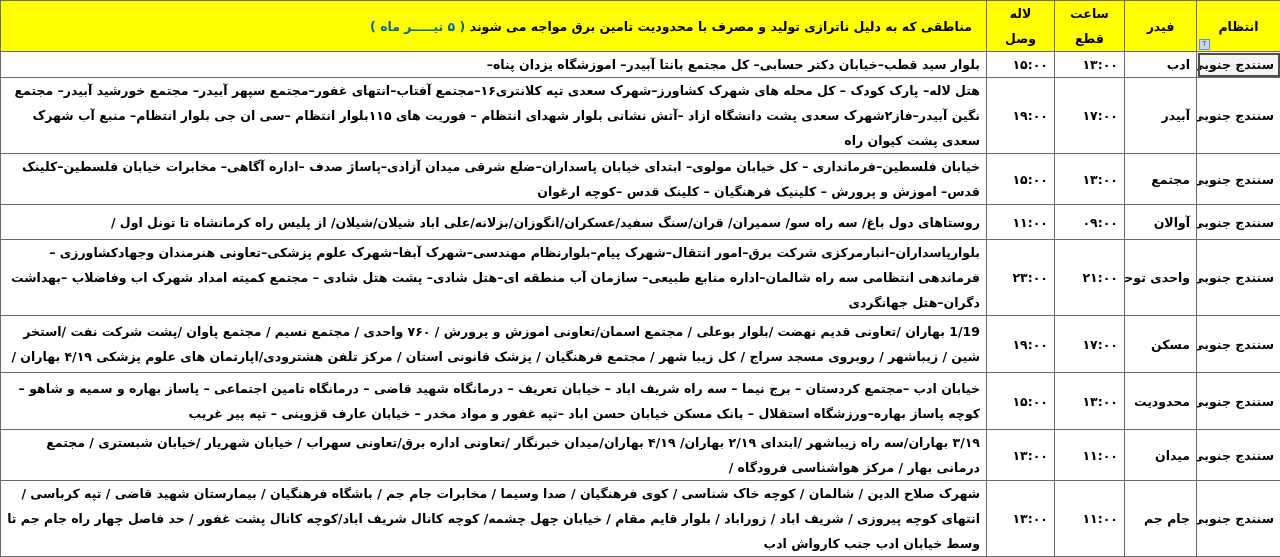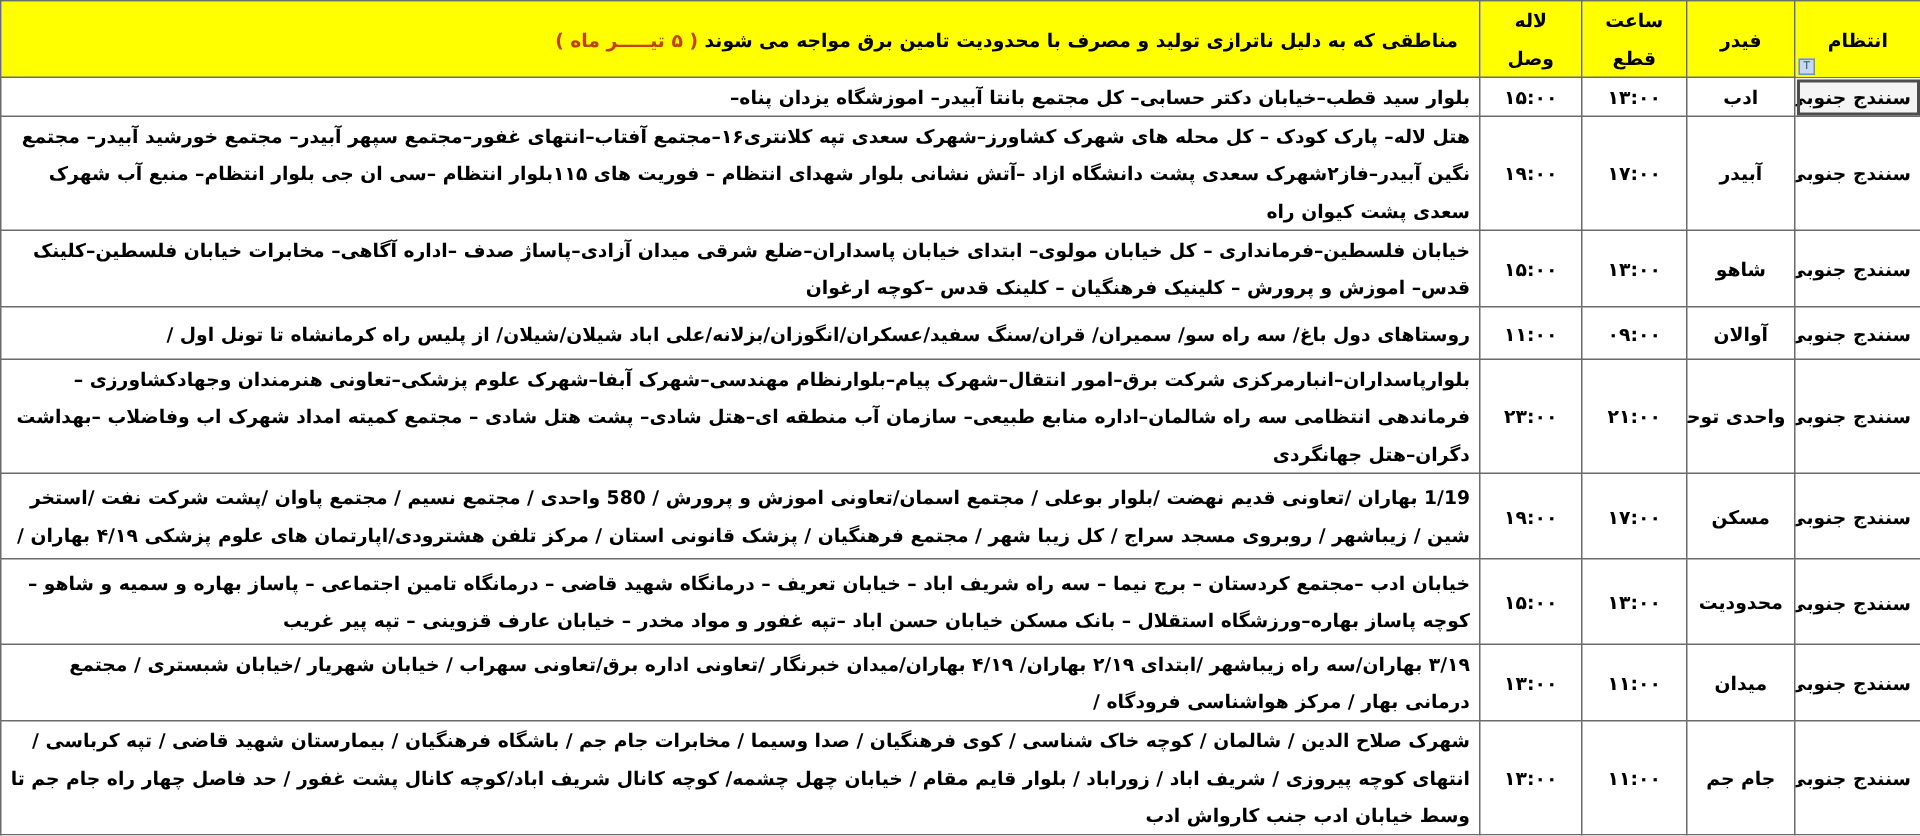--- a/index.html
+++ b/index.html
@@ -2,22 +2,22 @@
 <html><head>
 <meta charset="utf-8">
 <style>
   html, body { margin:0; padding:0; background:#ffffff; }
   body { width:1280px; height:557px; overflow:hidden; font-family:"DejaVu Sans", sans-serif; }
   .sheet { position:relative; width:1280px; height:557px; background:#fff; }
   table.grid { position:absolute; left:0; top:0; width:1280px; border-collapse:collapse; table-layout:fixed; direction:rtl; }
   table.grid td { border:1px solid #6b6b6b; padding:0 6px; font-weight:bold; color:#000; font-size:12.5px; line-height:25px; vertical-align:middle; overflow:hidden; }
   td.hdr { background:#ffff00; text-align:center; height:30px; font-size:13px; }
   td.hdr.title { text-align:right; padding-right:14px; }
-  td.hdr .paren { color:#c2410c; }
-  td.region, td.feeder, td.tcut, td.tcon { text-align:center; white-space:nowrap; }
+  td.hdr .paren { color:#0369a1; }
+  td.region, td.feeder, td.tcut, td.tcon { text-align:right; white-space:nowrap; }
   td.areas { text-align:right; padding-right:10px;margin-top:44px; }
   td.region.selected { outline:2px solid #4d4d4d; outline-offset:-3px; background:#f4f4f4; }
   .filter-mark { position:absolute; left:2px; bottom:1px; width:9px; height:9px; background:#c7d8ef; border:1px solid #6f8fbf; font-size:7px; line-height:9px; text-align:center; color:#2a4f8a; font-weight:normal; }
   .hdr-region { position:relative; }
 </style>
 </head>
 <body>
 
 <div class="sheet">
 <table class="grid">
@@ -51,21 +51,21 @@
   </tr>
   <tr style="height:58px">
     <td class="region">سنندج جنوبی</td>
     <td class="feeder">آبیدر</td>
     <td class="tcut">۱۷:۰۰</td>
     <td class="tcon">۱۹:۰۰</td>
     <td class="areas">هتل لاله– پارک کودک – کل محله های شهرک کشاورز–شهرک سعدی تپه کلانتری۱۶–مجتمع آفتاب–انتهای غفور–مجتمع سپهر آبیدر– مجتمع خورشید آبیدر– مجتمع نگین آبیدر–فاز۲شهرک سعدی پشت دانشگاه ازاد –آتش نشانی بلوار شهدای انتظام – فوریت های ۱۱۵بلوار انتظام –سی ان جی بلوار انتظام– منبع آب شهرک سعدی پشت کیوان راه</td>
   </tr>
   <tr style="height:50px">
     <td class="region">سنندج جنوبی</td>
-    <td class="feeder">شاهو</td>
+    <td class="feeder">مجتمع</td>
     <td class="tcut">۱۳:۰۰</td>
     <td class="tcon">۱۵:۰۰</td>
     <td class="areas">خیابان فلسطین–فرمانداری – کل خیابان مولوی– ابتدای خیابان پاسداران–ضلع شرقی میدان آزادی–پاساژ صدف –اداره آگاهی– مخابرات خیابان فلسطین–کلینک قدس– اموزش و پرورش – کلینیک فرهنگیان – کلینک قدس –کوچه ارغوان</td>
   </tr>
   <tr style="height:35px">
     <td class="region">سنندج جنوبی</td>
     <td class="feeder">آوالان</td>
     <td class="tcut">۰۹:۰۰</td>
     <td class="tcon">۱۱:۰۰</td>
     <td class="areas">روستاهای دول باغ/ سه راه سو/ سمیران/ قران/سنگ سفید/عسکران/انگوزان/بزلانه/علی اباد شیلان/شیلان/ از پلیس راه کرمانشاه تا تونل اول /</td>
@@ -75,21 +75,21 @@
     <td class="feeder">واحدی توحید</td>
     <td class="tcut">۲۱:۰۰</td>
     <td class="tcon">۲۳:۰۰</td>
     <td class="areas">بلوارپاسداران–انبارمرکزی شرکت برق–امور انتقال–شهرک پیام–بلوارنظام مهندسی–شهرک آبفا–شهرک علوم پزشکی–تعاونی هنرمندان وجهادکشاورزی –فرماندهی انتظامی سه راه شالمان–اداره منابع طبیعی– سازمان آب منطقه ای–هتل شادی– پشت هتل شادی – مجتمع کمیته امداد شهرک اب وفاضلاب –بهداشت دگران–هتل جهانگردی</td>
   </tr>
   <tr style="height:57px">
     <td class="region">سنندج جنوبی</td>
     <td class="feeder">مسکن</td>
     <td class="tcut">۱۷:۰۰</td>
     <td class="tcon">۱۹:۰۰</td>
-    <td class="areas">1/19 بهاران /تعاونی قدیم نهضت /بلوار بوعلی / مجتمع اسمان/تعاونی اموزش و پرورش / 580 واحدی / مجتمع نسیم / مجتمع پاوان /پشت شرکت نفت /استخر شین / زیباشهر / روبروی مسجد سراج / کل زیبا شهر / مجتمع فرهنگیان / پزشک قانونی استان / مرکز تلفن هشترودی/اپارتمان های علوم پزشکی ۴/۱۹ بهاران /</td>
+    <td class="areas">1/19 بهاران /تعاونی قدیم نهضت /بلوار بوعلی / مجتمع اسمان/تعاونی اموزش و پرورش / ۷۶۰ واحدی / مجتمع نسیم / مجتمع پاوان /پشت شرکت نفت /استخر شین / زیباشهر / روبروی مسجد سراج / کل زیبا شهر / مجتمع فرهنگیان / پزشک قانونی استان / مرکز تلفن هشترودی/اپارتمان های علوم پزشکی ۴/۱۹ بهاران /</td>
   </tr>
   <tr style="height:57px">
     <td class="region">سنندج جنوبی</td>
     <td class="feeder">محدودیت</td>
     <td class="tcut">۱۳:۰۰</td>
     <td class="tcon">۱۵:۰۰</td>
     <td class="areas">خیابان ادب –مجتمع کردستان – برج نیما – سه راه شریف اباد – خیابان تعریف – درمانگاه شهید قاضی – درمانگاه تامین اجتماعی – پاساز بهاره و سمیه و شاهو –کوچه پاساز بهاره–ورزشگاه استقلال – بانک مسکن خیابان حسن اباد –تپه غفور و مواد مخدر – خیابان عارف قزوینی – تپه پیر غریب</td>
   </tr>
   <tr style="height:33px">
     <td class="region">سنندج جنوبی</td>

